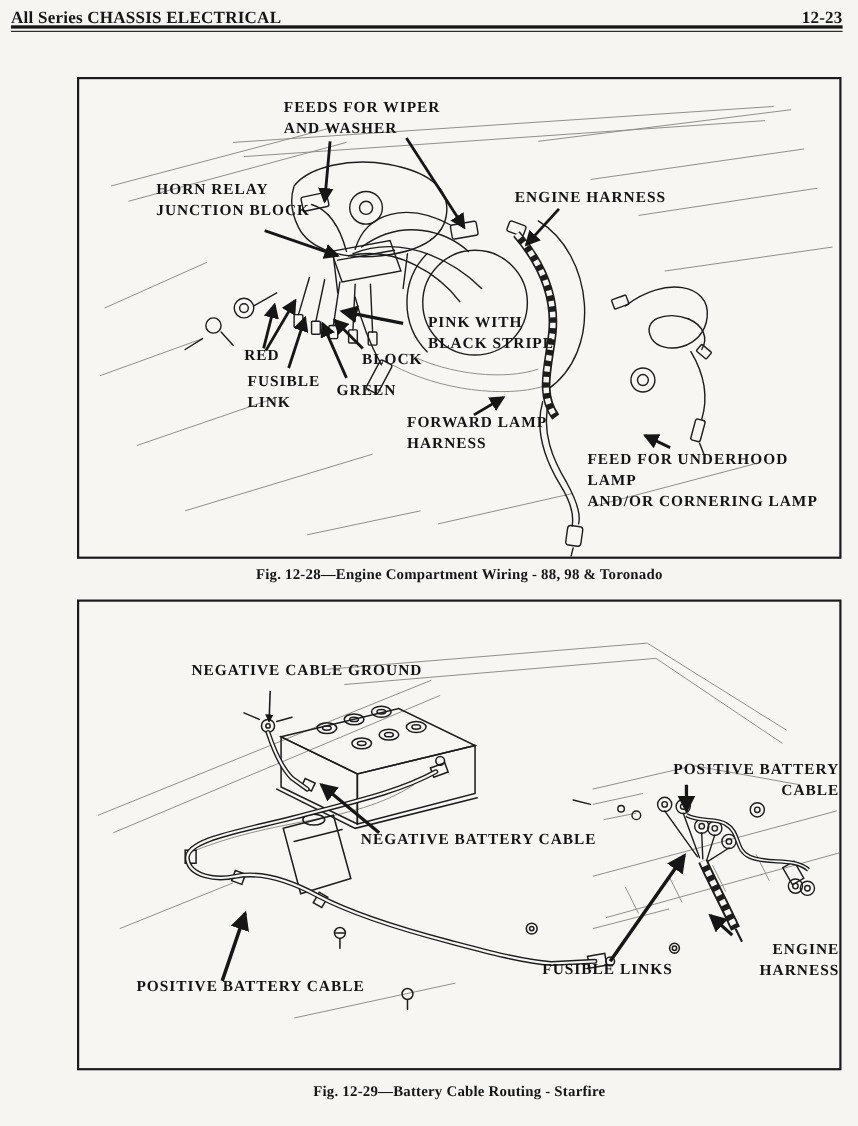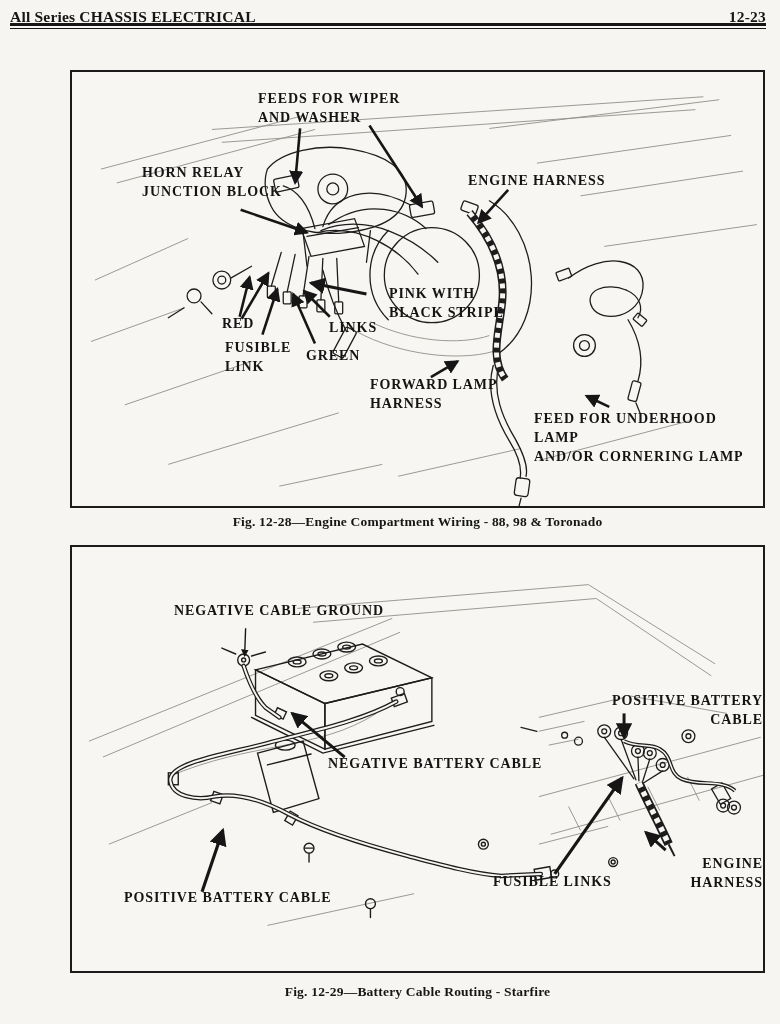--- a/index.html
+++ b/index.html
@@ -149,21 +149,21 @@
     <div class="dlabel" style="left:186px;top:18px;">FEEDS FOR WIPER
 AND WASHER</div>
     <div class="dlabel" style="left:46px;top:92px;margin-left:24px;">HORN RELAY
 JUNCTION BLOCK</div>
     <div class="dlabel" style="left:396px;top:100px;">ENGINE HARNESS</div>
     <div class="dlabel" style="left:297px;top:213px;margin-left:20px;">PINK WITH
 BLACK STRIPE</div>
     <div class="dlabel" style="left:150px;top:243px;">RED</div>
     <div class="dlabel" style="left:153px;top:267px;">FUSIBLE
 LINK</div>
-    <div class="dlabel" style="left:257px;top:247px;">LINKS</div>
+    <div class="dlabel" style="left:257px;top:247px;">BLOCK</div>
     <div class="dlabel" style="left:234px;top:275px;">GREEN</div>
     <div class="dlabel" style="left:462px;top:338px;">FEED FOR UNDERHOOD LAMP
 AND/OR CORNERING LAMP</div>
     <div class="dlabel" style="left:298px;top:304px;">FORWARD LAMP
 HARNESS</div>
   </div>
   <div class="caption" id="cap1">Fig. 12-28—Engine Compartment Wiring - 88, 98 &amp; Toronado</div>
 
   <div class="figure" id="fig2">
     <svg class="fig-art" viewBox="0 0 695 428">

